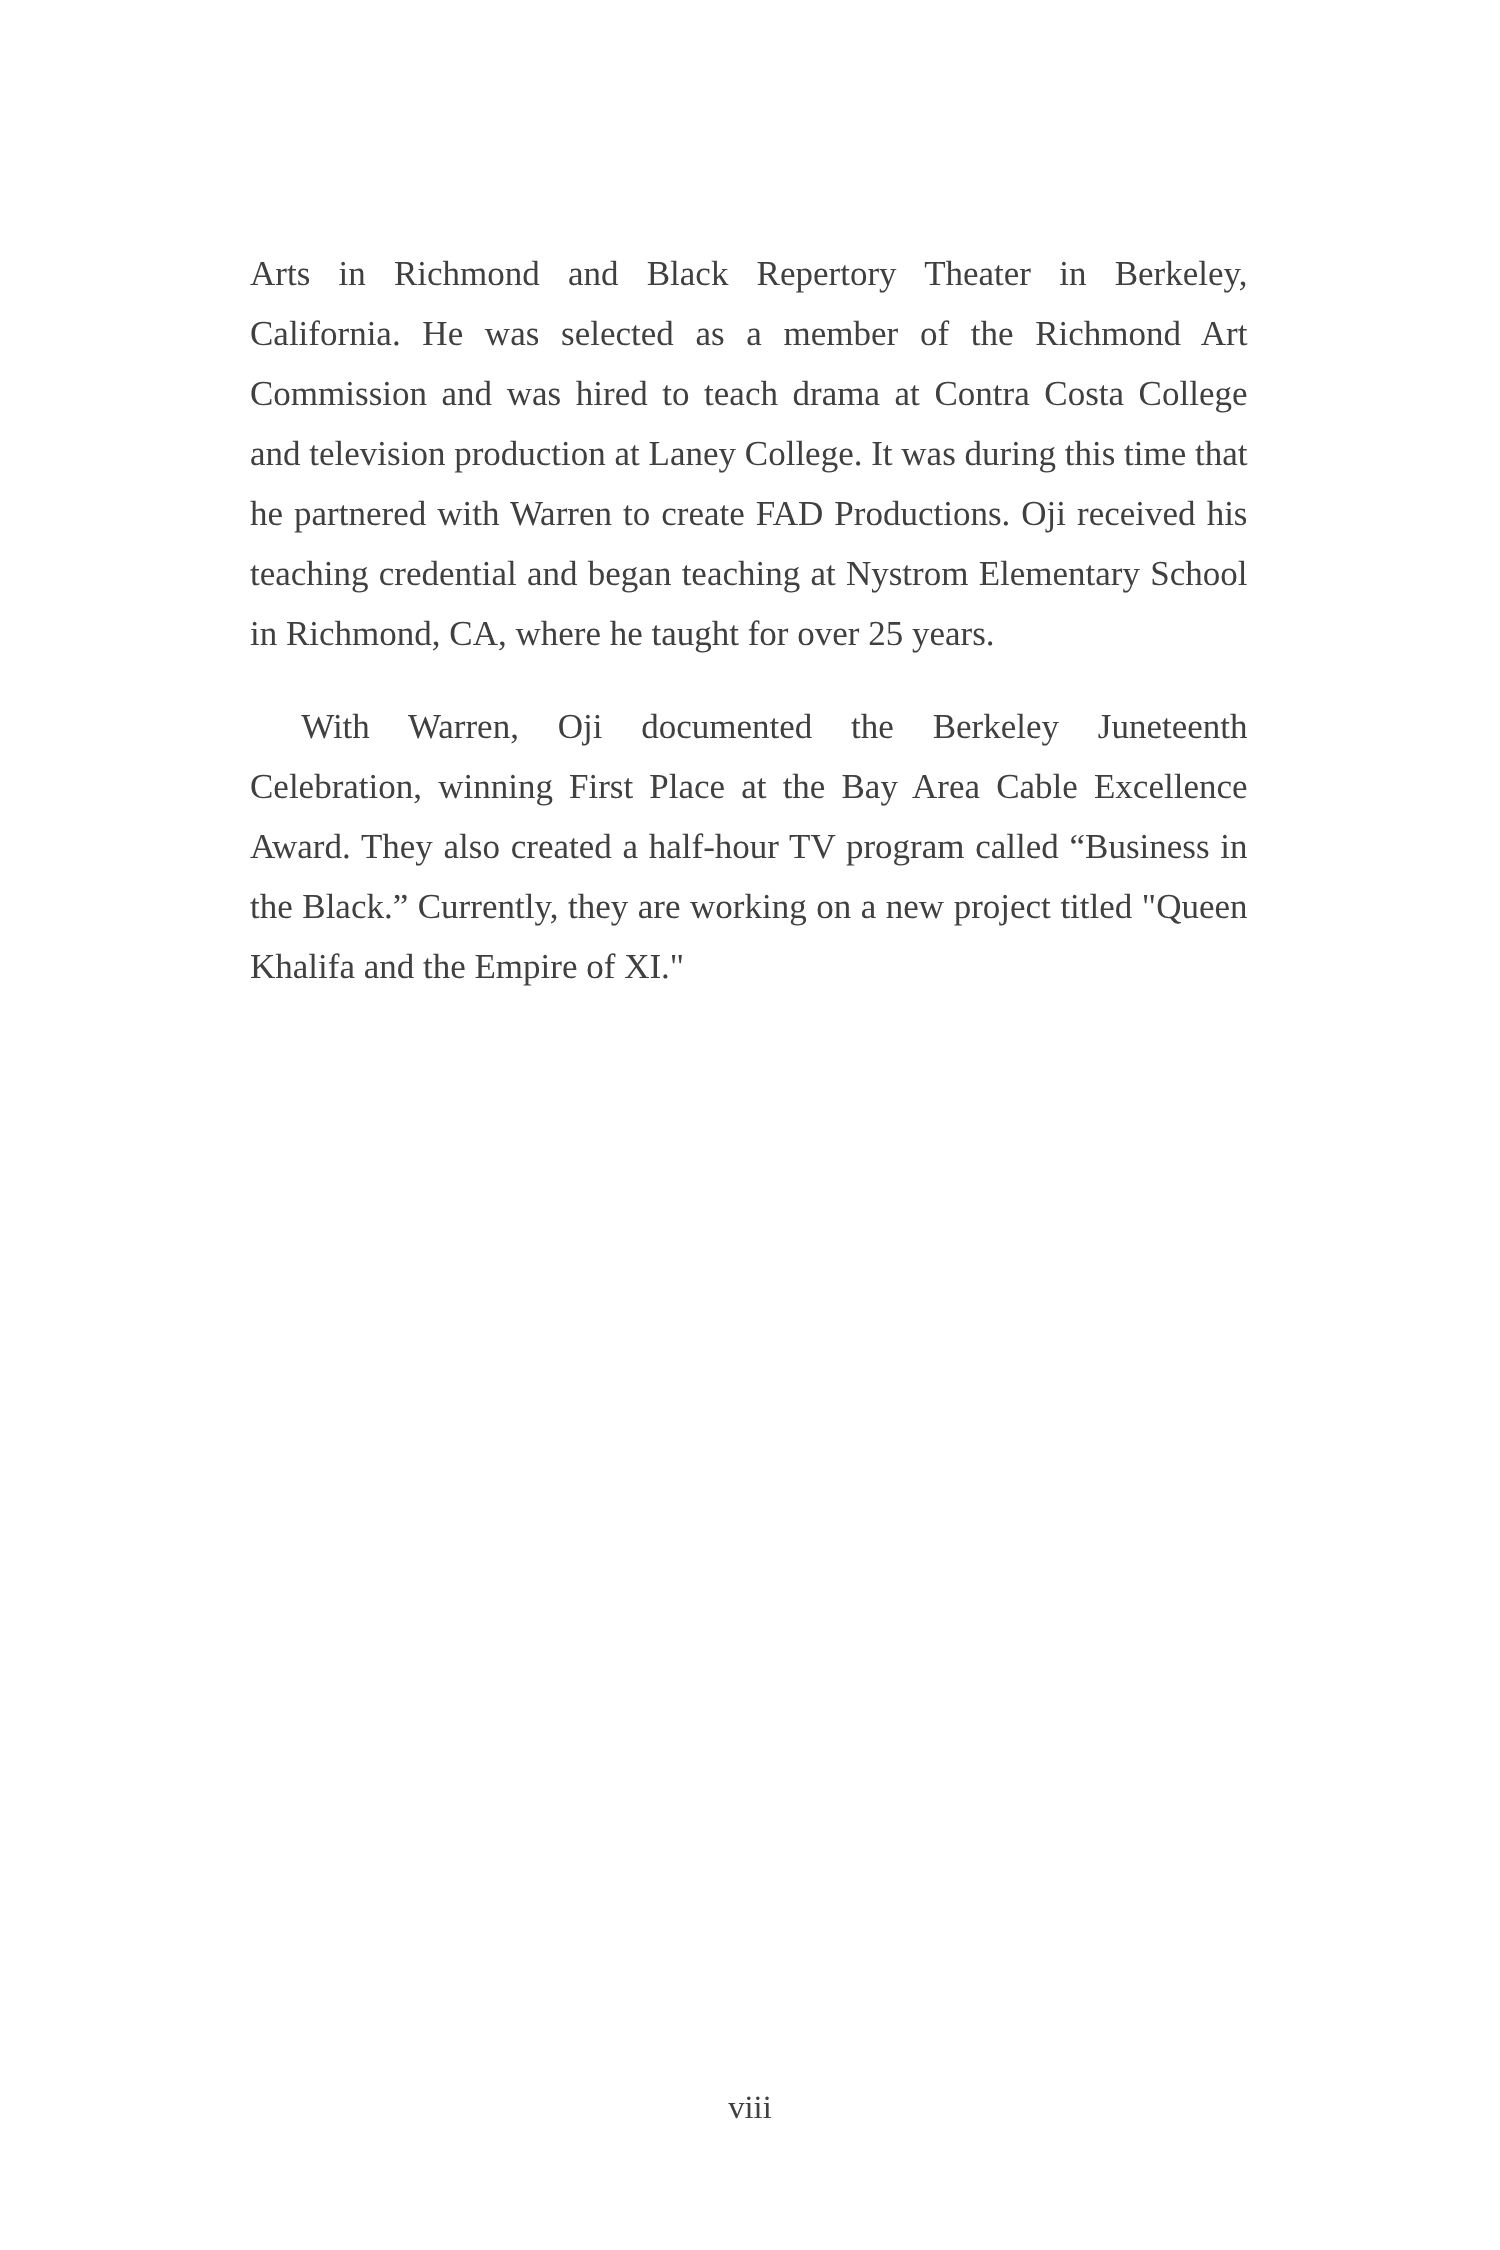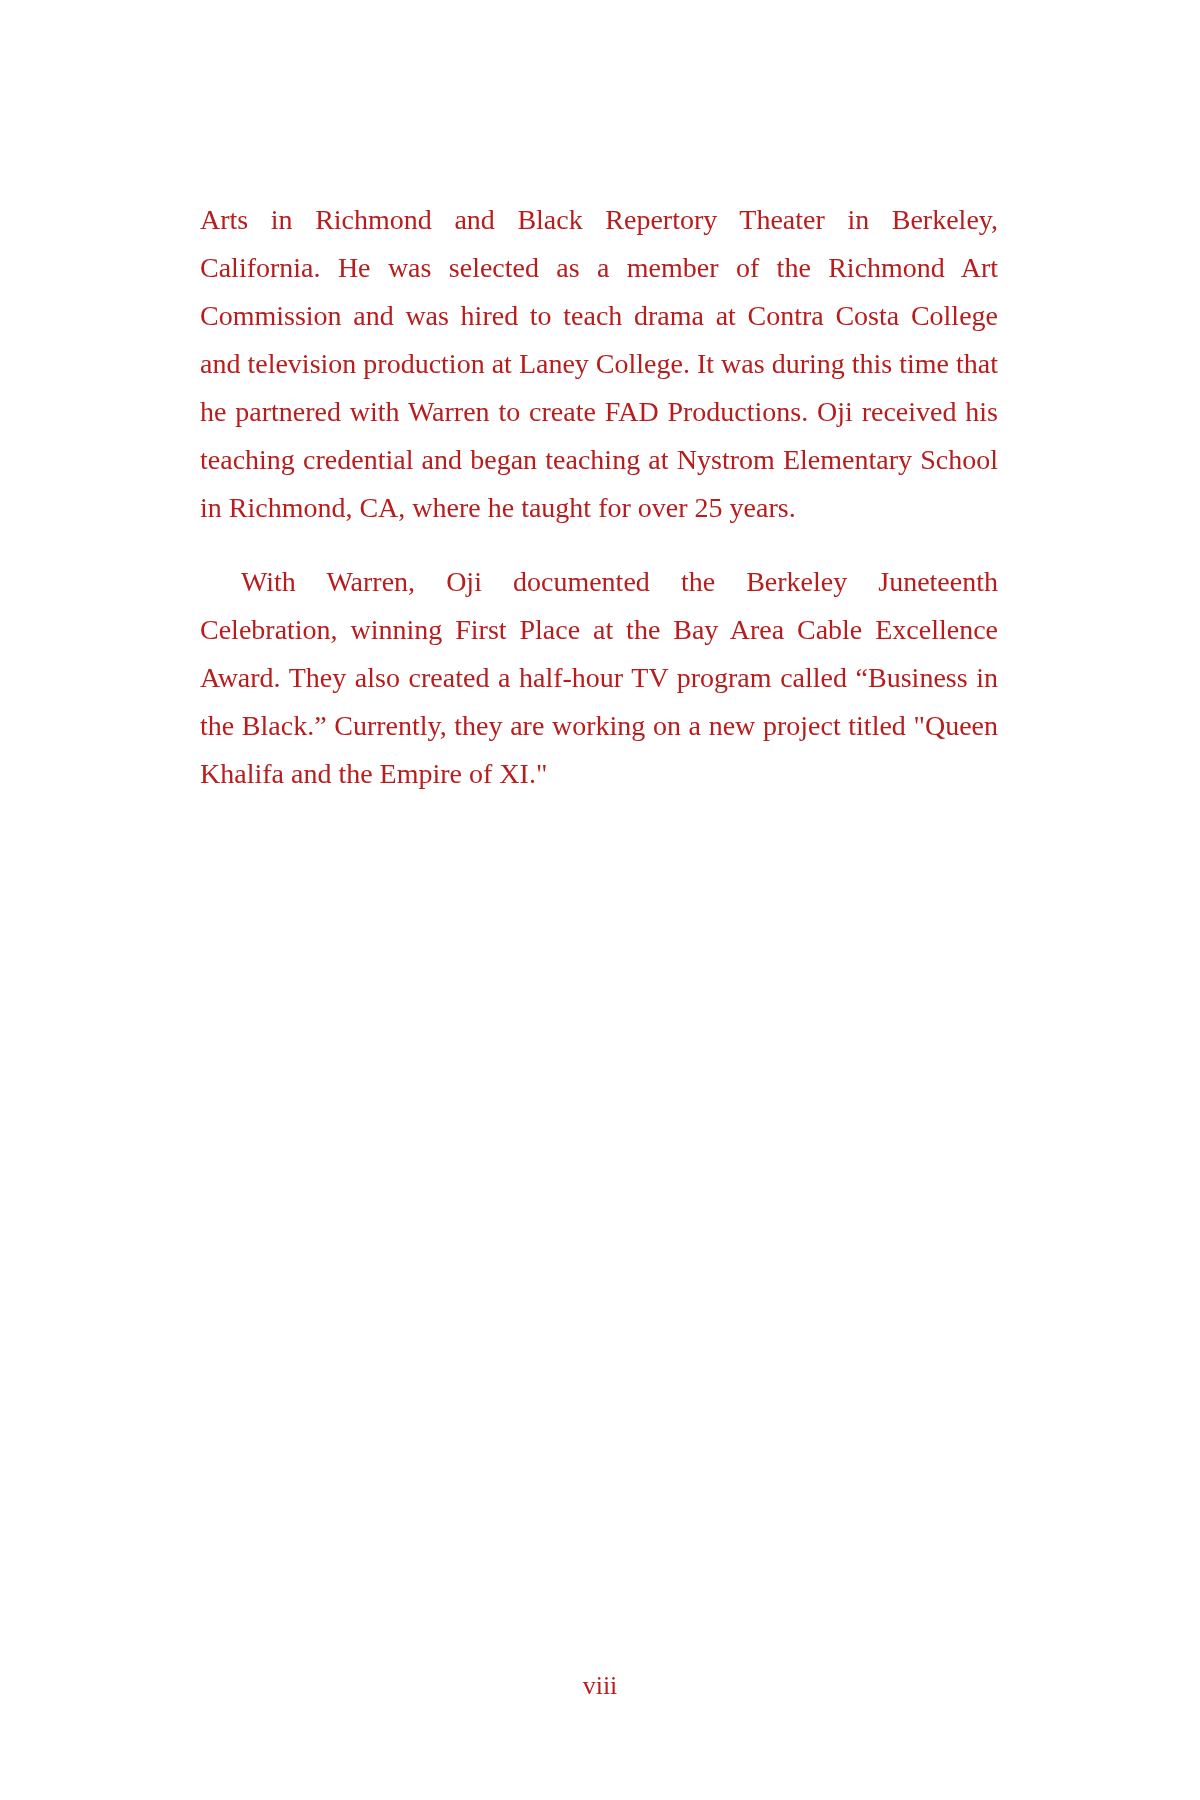--- a/index.html
+++ b/index.html
@@ -5,21 +5,21 @@
   html, body {
     margin: 0;
     padding: 0;
     background: #ffffff;
   }
   .page {
     position: relative;
     width: 1200px;
     height: 1800px;
     background: #ffffff;
-    color: #b91c1c;
+    color: #404040;
     font-family: "Liberation Serif", "DejaVu Serif", serif;
     overflow: hidden;
   }
   .text-block {
     position: absolute;
     left: 200px;
     top: 196px;
     width: 798px;
   }
   .paragraph {

